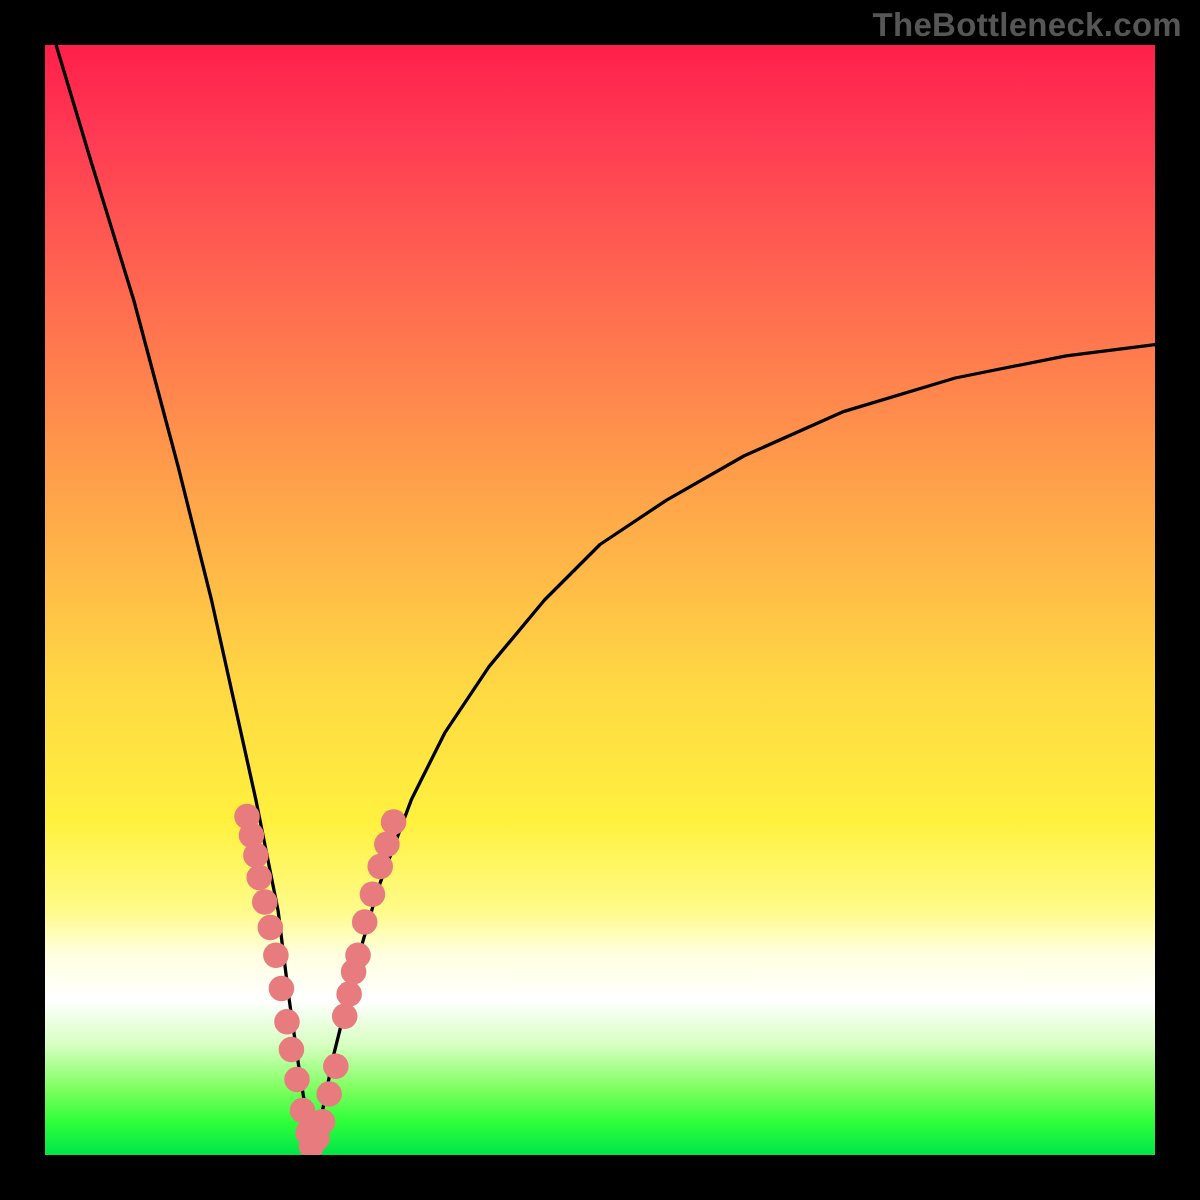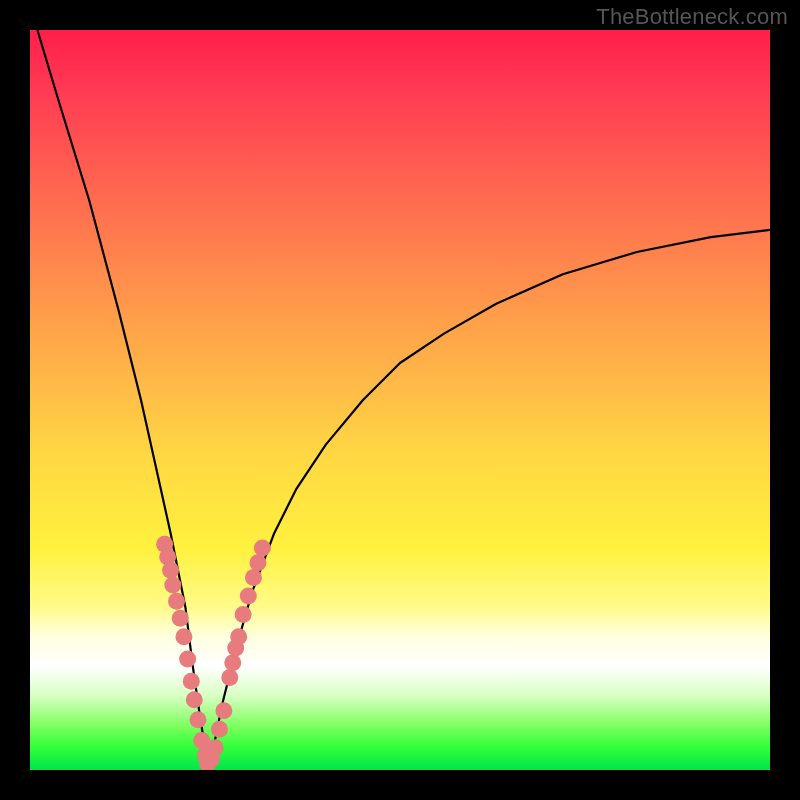--- a/index.html
+++ b/index.html
@@ -40,21 +40,21 @@
       #00e54a 100%
     );
   }
   .watermark {
     position: absolute;
     top: 4px;
     right: 12px;
     color: #565656;
     font-size: 22px;
     letter-spacing: 0.2px;
-    font-weight: 400;
+    font-weight: 700;
     user-select: none;
   }
   svg.curves {
     position: absolute;
     inset: 0;
   }
 </style>
 </head>
 <body>
 

